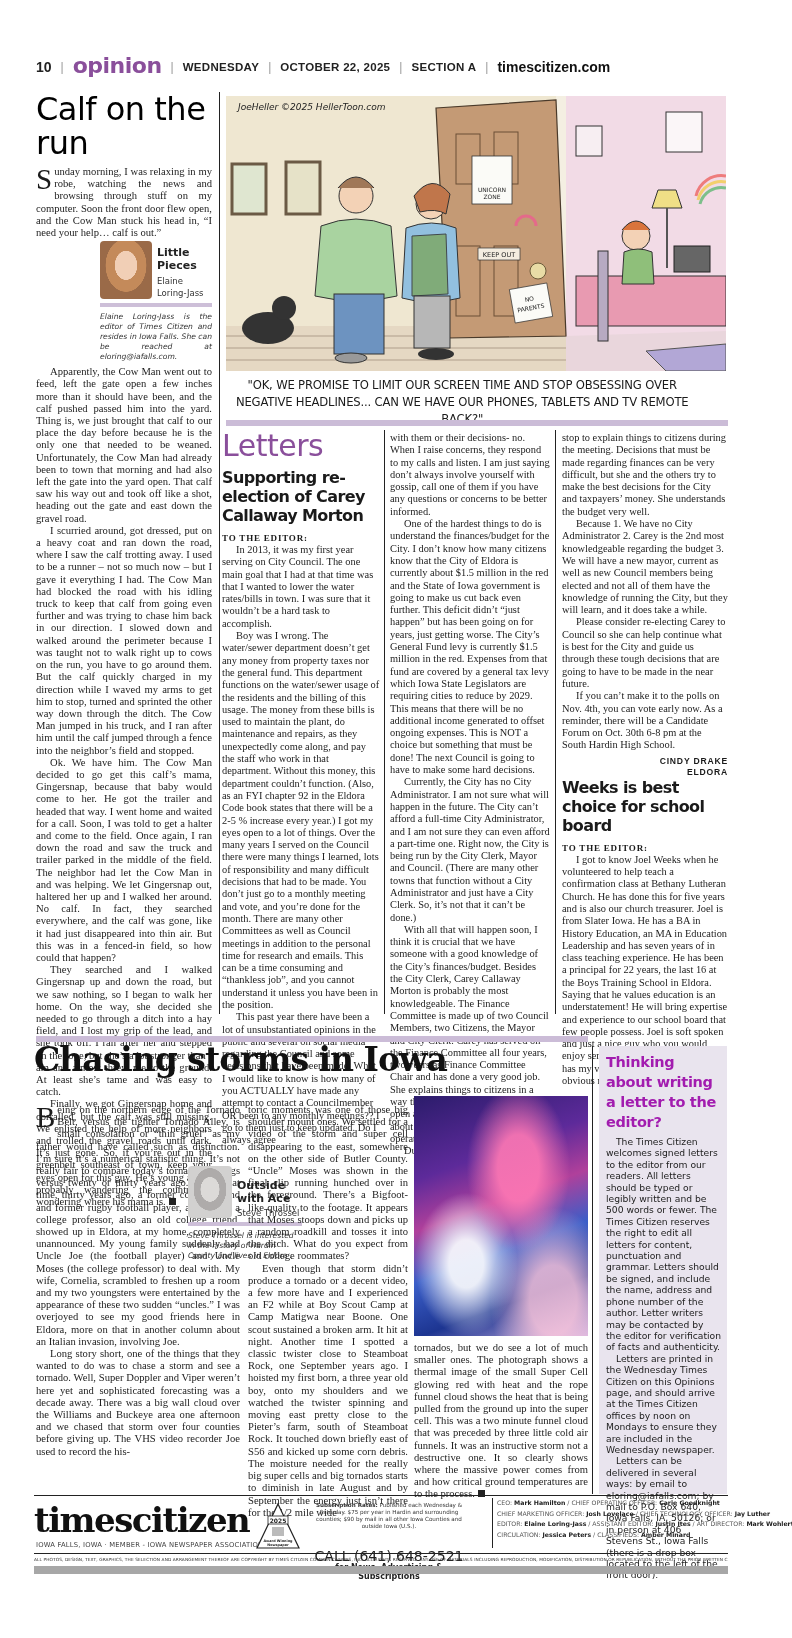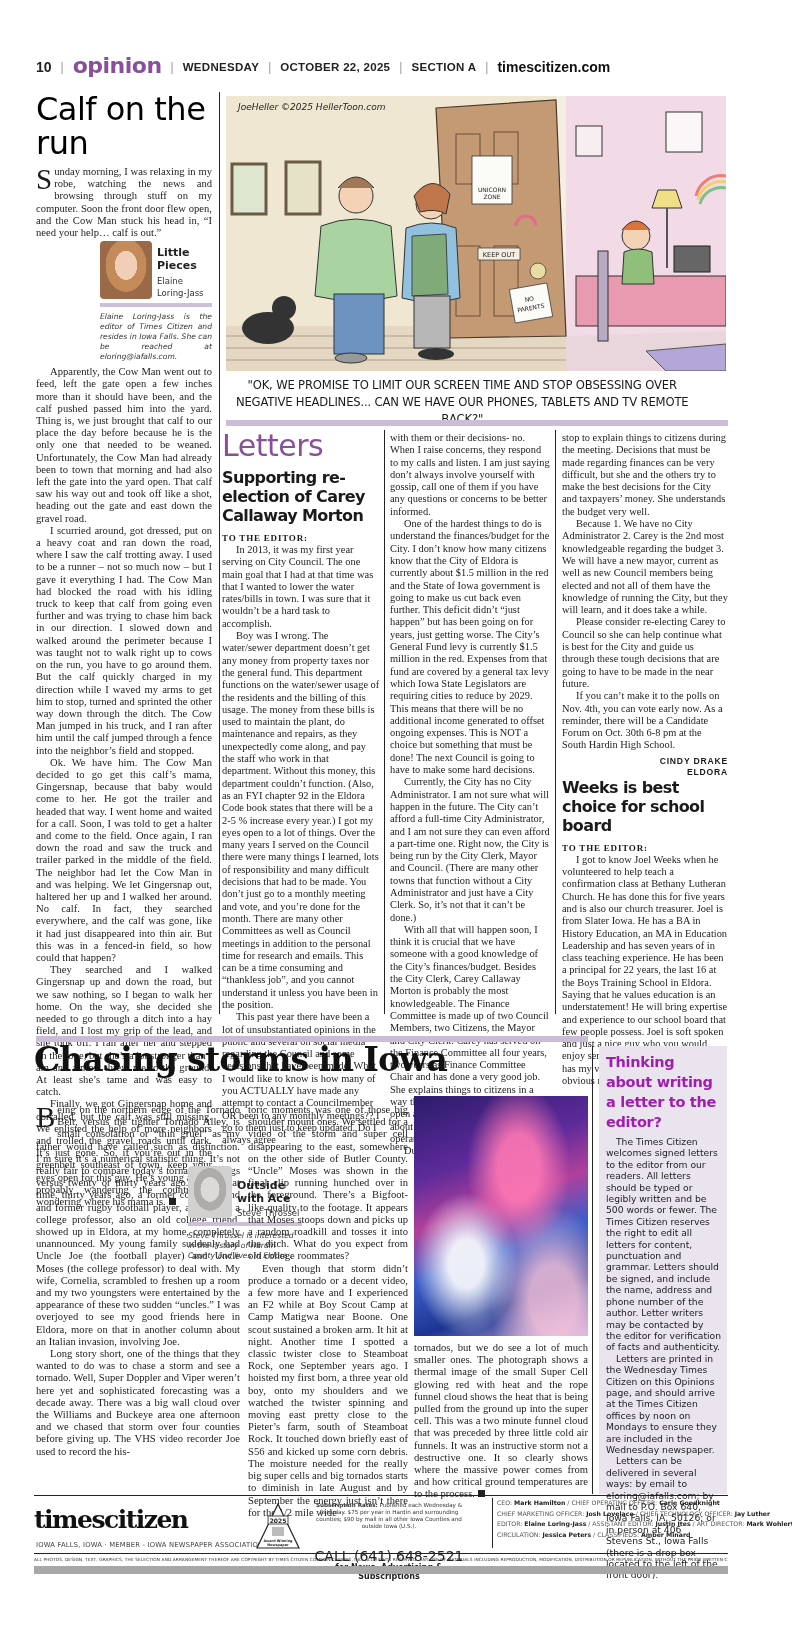--- a/index.html
+++ b/index.html
@@ -63,21 +63,21 @@
        linear-gradient(160deg, #2b1c6b 0%, #5d2a9a 28%, #b0409b 45%, #3a5ec8 62%, #1d3591 80%, #c9b1e2 100%); }
 
   
   .sidebox { position: absolute; left: 599px; top: 1046px; width: 128px; height: 448px; background: #e9e4ee; padding: 6px 6px 0 7px; }
   .sidebox h3 { font-family: "DejaVu Sans", sans-serif; font-weight: bold; font-size: 14.5px; line-height: 20px; color: #a21caf; letter-spacing: -0.3px; margin-bottom: 4px; }
   .sidebox .sbt { font-family: "DejaVu Sans", sans-serif; font-size: 9.2px; line-height: 11.4px; color: #222; }
   .sidebox .sbt p { text-indent: 10px; }
 
   
   .footer { position: absolute; left: 34px; top: 1495px; width: 694px; border-top: 1px solid #222; }
-  .logo { position: absolute; left: 0; top: 6px; font-family: "DejaVu Serif", serif; font-weight: bold; font-size: 25px; letter-spacing: -1.5px; color: #111; line-height: 36px; }
+  .logo { position: absolute; left: 0; top: 6px; font-family: "DejaVu Serif", serif; font-weight: bold; font-size: 34px; letter-spacing: -1.5px; color: #111; line-height: 36px; }
   .logo-sub { position: absolute; left: 2px; top: 45px; font-family: "DejaVu Sans", sans-serif; font-size: 6.8px; color: #444; letter-spacing: 0.2px; }
   .award { position: absolute; left: 221px; top: 6px; width: 46px; height: 48px; }
   .subs { position: absolute; left: 275px; top: 6px; width: 160px; text-align: center; }
   .subs .small { font-family: "DejaVu Sans", sans-serif; font-size: 5.6px; line-height: 7px; color: #333; }
   .subs .small b { font-weight: bold; }
   .subs .call { font-family: "DejaVu Sans", sans-serif; font-weight: normal; font-size: 14px; line-height: 13px; color: #222; margin-top: 20px; font-variant: small-caps; }
   .subs .call2 { font-family: "DejaVu Sans", sans-serif; font-weight: bold; font-size: 8px; color: #222; }
   .staff { position: absolute; left: 458px; top: 2px; width: 236px; height: 50px; border-left: 1px solid #222; padding-left: 4px; font-family: "DejaVu Sans", sans-serif; font-size: 6.2px; line-height: 10.5px; color: #555; white-space: nowrap; }
   .staff b { color: #222; }
   .copyright { position: absolute; left: 34px; top: 1553px; width: 694px; border-top: 1px solid #222; padding-top: 3px; font-family: "DejaVu Sans", sans-serif; font-size: 4.3px; color: #333; white-space: nowrap; overflow: hidden; letter-spacing: 0.1px; }

